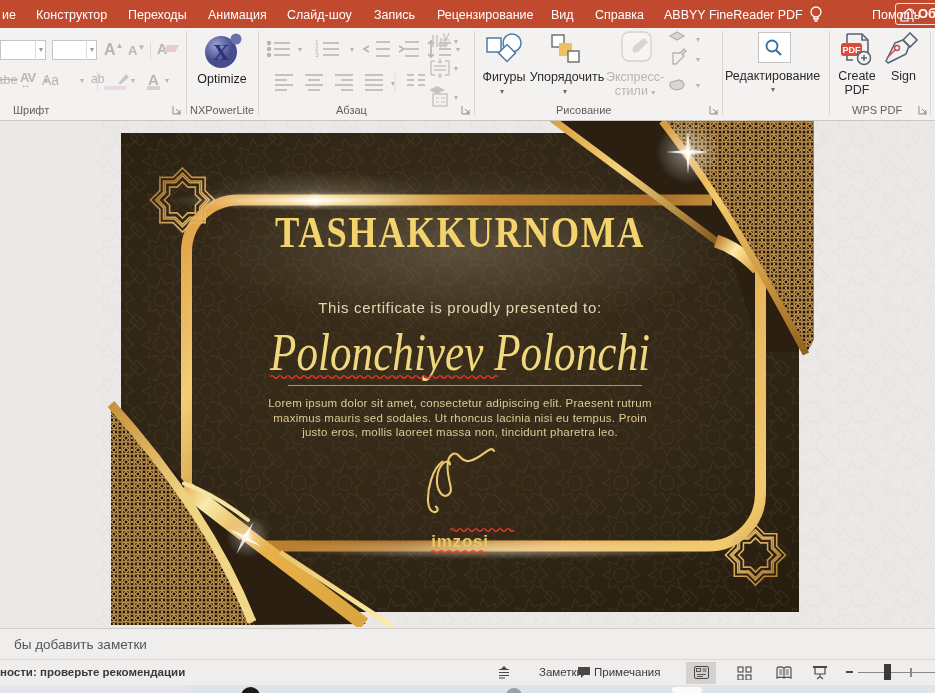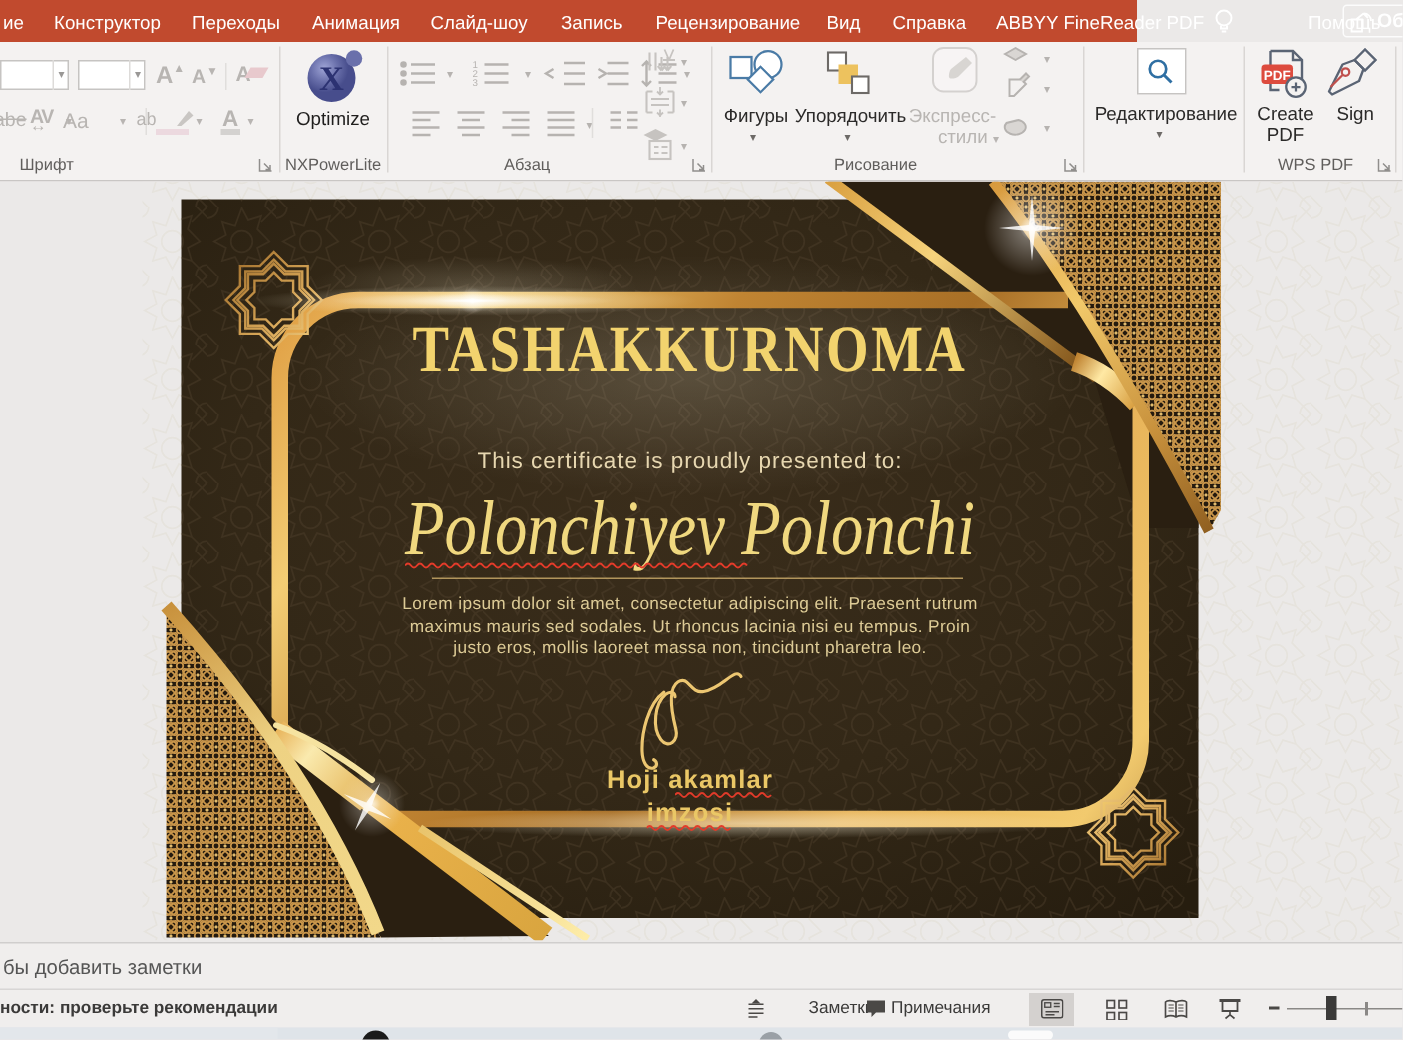--- a/index.html
+++ b/index.html
@@ -1,18 +1,18 @@
 <!DOCTYPE html>
 <html><head><meta charset="utf-8">
 <style>
 *{margin:0;padding:0;box-sizing:border-box}
 html,body{width:935px;height:693px;overflow:hidden}
 body{font-family:"Liberation Sans",sans-serif;position:relative;background:#ebe9e8}
 .abs{position:absolute}
-#tabbar{position:absolute;left:0;top:0;width:758px;height:28px;background:#c14a2e;color:#fff;font-size:12.5px}
+#tabbar{position:absolute;left:0;top:0;width:935px;height:28px;background:#c14a2e;color:#fff;font-size:12.5px}
 #tabbar span{position:absolute;top:8px;white-space:nowrap}
 #share{position:absolute;left:895px;top:3px;width:45px;height:22px;border:1px solid rgba(255,255,255,.85);border-radius:3px;color:#fff;font-weight:bold;font-size:13px;line-height:20px;padding-left:22px}
 #ribbon{position:absolute;left:0;top:28px;width:935px;height:93px;background:#f4f2f1;border-bottom:1px solid #c9c6c4;font-size:12px;color:#3b3a39}
 .vsep{position:absolute;top:3px;height:84px;width:1px;background:#d9d6d4}
 .glabel{position:absolute;top:76px;font-size:11px;color:#605e5c;white-space:nowrap}
 .launch{position:absolute;top:77px;width:10px;height:10px}
 .gr{color:#b8b5b2}
 #canvas{position:absolute;left:0;top:121px;width:935px;height:506px;background:#ebe9e8;overflow:hidden}
 #notes{position:absolute;left:0;top:628px;width:935px;height:31px;background:#f0eeed;border-top:1px solid #d0cecd;color:#555;font-size:13.5px}
 #status{position:absolute;left:0;top:659px;width:935px;height:26px;background:#f0eeed;border-top:1px solid #d8d6d5;font-size:11.5px;color:#3b3a39}
@@ -187,30 +187,30 @@
           <text x="222" y="14">▾</text>
           <text x="222" y="34">▾</text>
           <text x="222" y="60">▾</text>
         </g>
 </svg>
 <div class="abs" style="left:478px;top:42px;width:52px;text-align:center;font-size:12.5px;color:#2b2a29">Фигуры</div>
 <div class="abs" style="left:528px;top:42px;width:78px;text-align:center;font-size:12.5px;color:#2b2a29">Упорядочить</div>
 <div class="abs" style="left:500px;top:59px;width:8px;font-size:8px;color:#6d6a67">▾</div>
 <div class="abs" style="left:563px;top:59px;width:8px;font-size:8px;color:#6d6a67">▾</div>
 <div class="abs gr" style="left:604px;top:42px;width:62px;text-align:center;font-size:12.5px">Экспресс-</div>
-<div class="abs gr" style="left:604px;top:56px;width:62px;text-align:right;font-size:12.5px">стили <span style="font-size:8px">▾</span></div>
+<div class="abs gr" style="left:604px;top:56px;width:62px;text-align:center;font-size:12.5px">стили <span style="font-size:8px">▾</span></div>
 </div>
   <div class="vsep" style="left:722px"></div>
   <div id="g-edit">
   <div class="abs" style="left:758px;top:4px;width:33px;height:31px;background:#fff;border:1px solid #c6c4c2"></div>
   <svg class="abs" style="left:764px;top:10px" width="20" height="20">
         <circle cx="8" cy="8" r="5.5" fill="none" stroke="#2f6fa3" stroke-width="1.8"></circle>
         <path d="M12 12 l5 5" stroke="#2f6fa3" stroke-width="2"></path>
       </svg>
-  <div class="abs" style="left:725px;top:41px;width:100px;text-align:right;font-size:12.5px;color:#2b2a29">Редактирование</div>
+  <div class="abs" style="left:725px;top:41px;width:100px;text-align:left;font-size:12.5px;color:#2b2a29">Редактирование</div>
   <div class="abs" style="left:771px;top:57px;font-size:8px;color:#6d6a67">▾</div>
 </div>
   <div class="vsep" style="left:829px"></div>
   <div id="g-wps">
   <svg class="abs" style="left:840px;top:4px" width="34" height="34" viewBox="0 0 34 34">
     <path d="M7 2 h15 l6 6 v18 M7 2 v10 M13 28 h-6 v-6" fill="none" stroke="#5a6474" stroke-width="1.6"></path>
     <path d="M22 2 v6 h6" fill="none" stroke="#5a6474" stroke-width="1.6"></path>
     <rect x="1" y="11" width="21" height="13" rx="2.5" fill="#dd4b3e"></rect>
     <text x="11.5" y="21" text-anchor="middle" font-size="9" font-weight="bold" fill="#fff" font-family="Liberation Sans">PDF</text>
     <circle cx="24" cy="26" r="6.5" fill="#f4f2f1" stroke="#5a6474" stroke-width="1.5"></circle>
@@ -414,32 +414,31 @@
       <path d="M0 3 q2 -2.6 4 0 t4 0 t4 0 t4 0 t4 0 t4 0 t4 0 t4 0 t4 0 t4 0 t4 0 t4 0 t4 0 t4 0 t4 0 t4 0 t4 0 t4 0 t4 0 t4 0 t4 0 t4 0 t4 0 t4 0 t4 0 t4 0 t4 0 t4 0 t4 0 t4 0 t4 0 t4 0 t4 0 t4 0 t4 0 t4 0 t4 0 t4 0 t4 0 t4 0 t4 0 t4 0 t4 0 t4 0 t4 0 t4 0 t4 0 t4 0 t4 0 t4 0 t4 0 t4 0 t4 0 t4 0 t4 0 t4 0 t4 0" fill="none" stroke="#e23b2a" stroke-width="1.3"></path>
     </svg>
   <div class="abs" style="left:288px;top:264px;width:354px;height:1px;background:#c8a868;opacity:.85"></div>
   <div class="ct" id="lorem" style="left:121px;top:275px;font-size:11.5px;letter-spacing:.25px;line-height:14.5px;color:#ddcb96">Lorem ipsum dolor sit amet, consectetur adipiscing elit. Praesent rutrum<br>maximus mauris sed sodales. Ut rhoncus lacinia nisi eu tempus. Proin<br>justo eros, mollis laoreet massa non, tincidunt pharetra leo.</div>
   <svg class="abs" style="left:415px;top:319px" width="90" height="80" viewBox="415 440 90 80">
       <g fill="none" stroke="#ecc671" stroke-width="2.1" stroke-linecap="round">
         <path d="M 494 451 C 490 444 482 459 469 461 C 460 462.5 459 450 452 454.5 C 445 459 447.5 474 450.5 486 C 452.5 494 445.5 499.5 440.5 493 C 434.5 485 436.5 469 443.5 463 C 447 460.3 450 461.5 450 464.5"></path>
         <path d="M 442.5 461.5 C 432 469 427.5 489 428 501 C 428.3 508.5 431.5 513 435.5 512 C 438.8 510.8 437.8 507.5 435.8 506.5"></path>
       </g>
     </svg>
-  <div class="ct" id="hoji" style="left:121px;top:390px;line-height:1;font-weight:bold;font-size:17px;letter-spacing:.8px;color:#eac766">Hoji akamlar</div>
   <div class="ct" id="imzosi" style="left:121px;top:412px;line-height:1;font-weight:bold;font-size:17px;letter-spacing:.8px;color:#eac766">imzosi</div>
   <svg class="abs" style="left:450px;top:406px" width="66" height="6" viewBox="0 0 66 6">
       <path d="M0 3 q2 -2.6 4 0 t4 0 t4 0 t4 0 t4 0 t4 0 t4 0 t4 0 t4 0 t4 0 t4 0 t4 0 t4 0 t4 0 t4 0 t4 0" fill="none" stroke="#e23b2a" stroke-width="1.3"></path>
     </svg>
   <svg class="abs" style="left:431px;top:428px" width="60" height="6" viewBox="0 0 60 6">
       <path d="M0 3 q2 -2.6 4 0 t4 0 t4 0 t4 0 t4 0 t4 0 t4 0 t4 0 t4 0 t4 0 t4 0 t4 0 t4 0 t4 0" fill="none" stroke="#e23b2a" stroke-width="1.3"></path>
     </svg>
 </div>
 
 <div id="notes">
-    <div style="position:absolute;left:2px;top:8px">бы добавить заметки</div>
+    <div style="position:absolute;left:14px;top:8px">бы добавить заметки</div>
   </div>
 <div id="status">
   <div style="position:absolute;left:0px;top:6px;font-weight:bold">ности: проверьте рекомендации</div>
   <svg style="position:absolute;left:497px;top:6px" width="14" height="13">
       <path d="M2 3.5 h10 M2 6.5 h10 M2 9.5 h10 M2 12 h6" stroke="#4a4846" stroke-width="1.1" fill="none"></path>
       <path d="M7 0 l3 3 h-6 z" fill="#4a4846"></path>
     </svg>
   <div style="position:absolute;left:539px;top:6px">Заметки</div>
   <svg style="position:absolute;left:577px;top:6px" width="14" height="13">
       <path d="M1 1 h12 v8 h-6 l-3 3 v-3 h-3 z" fill="#4a4846"></path>

